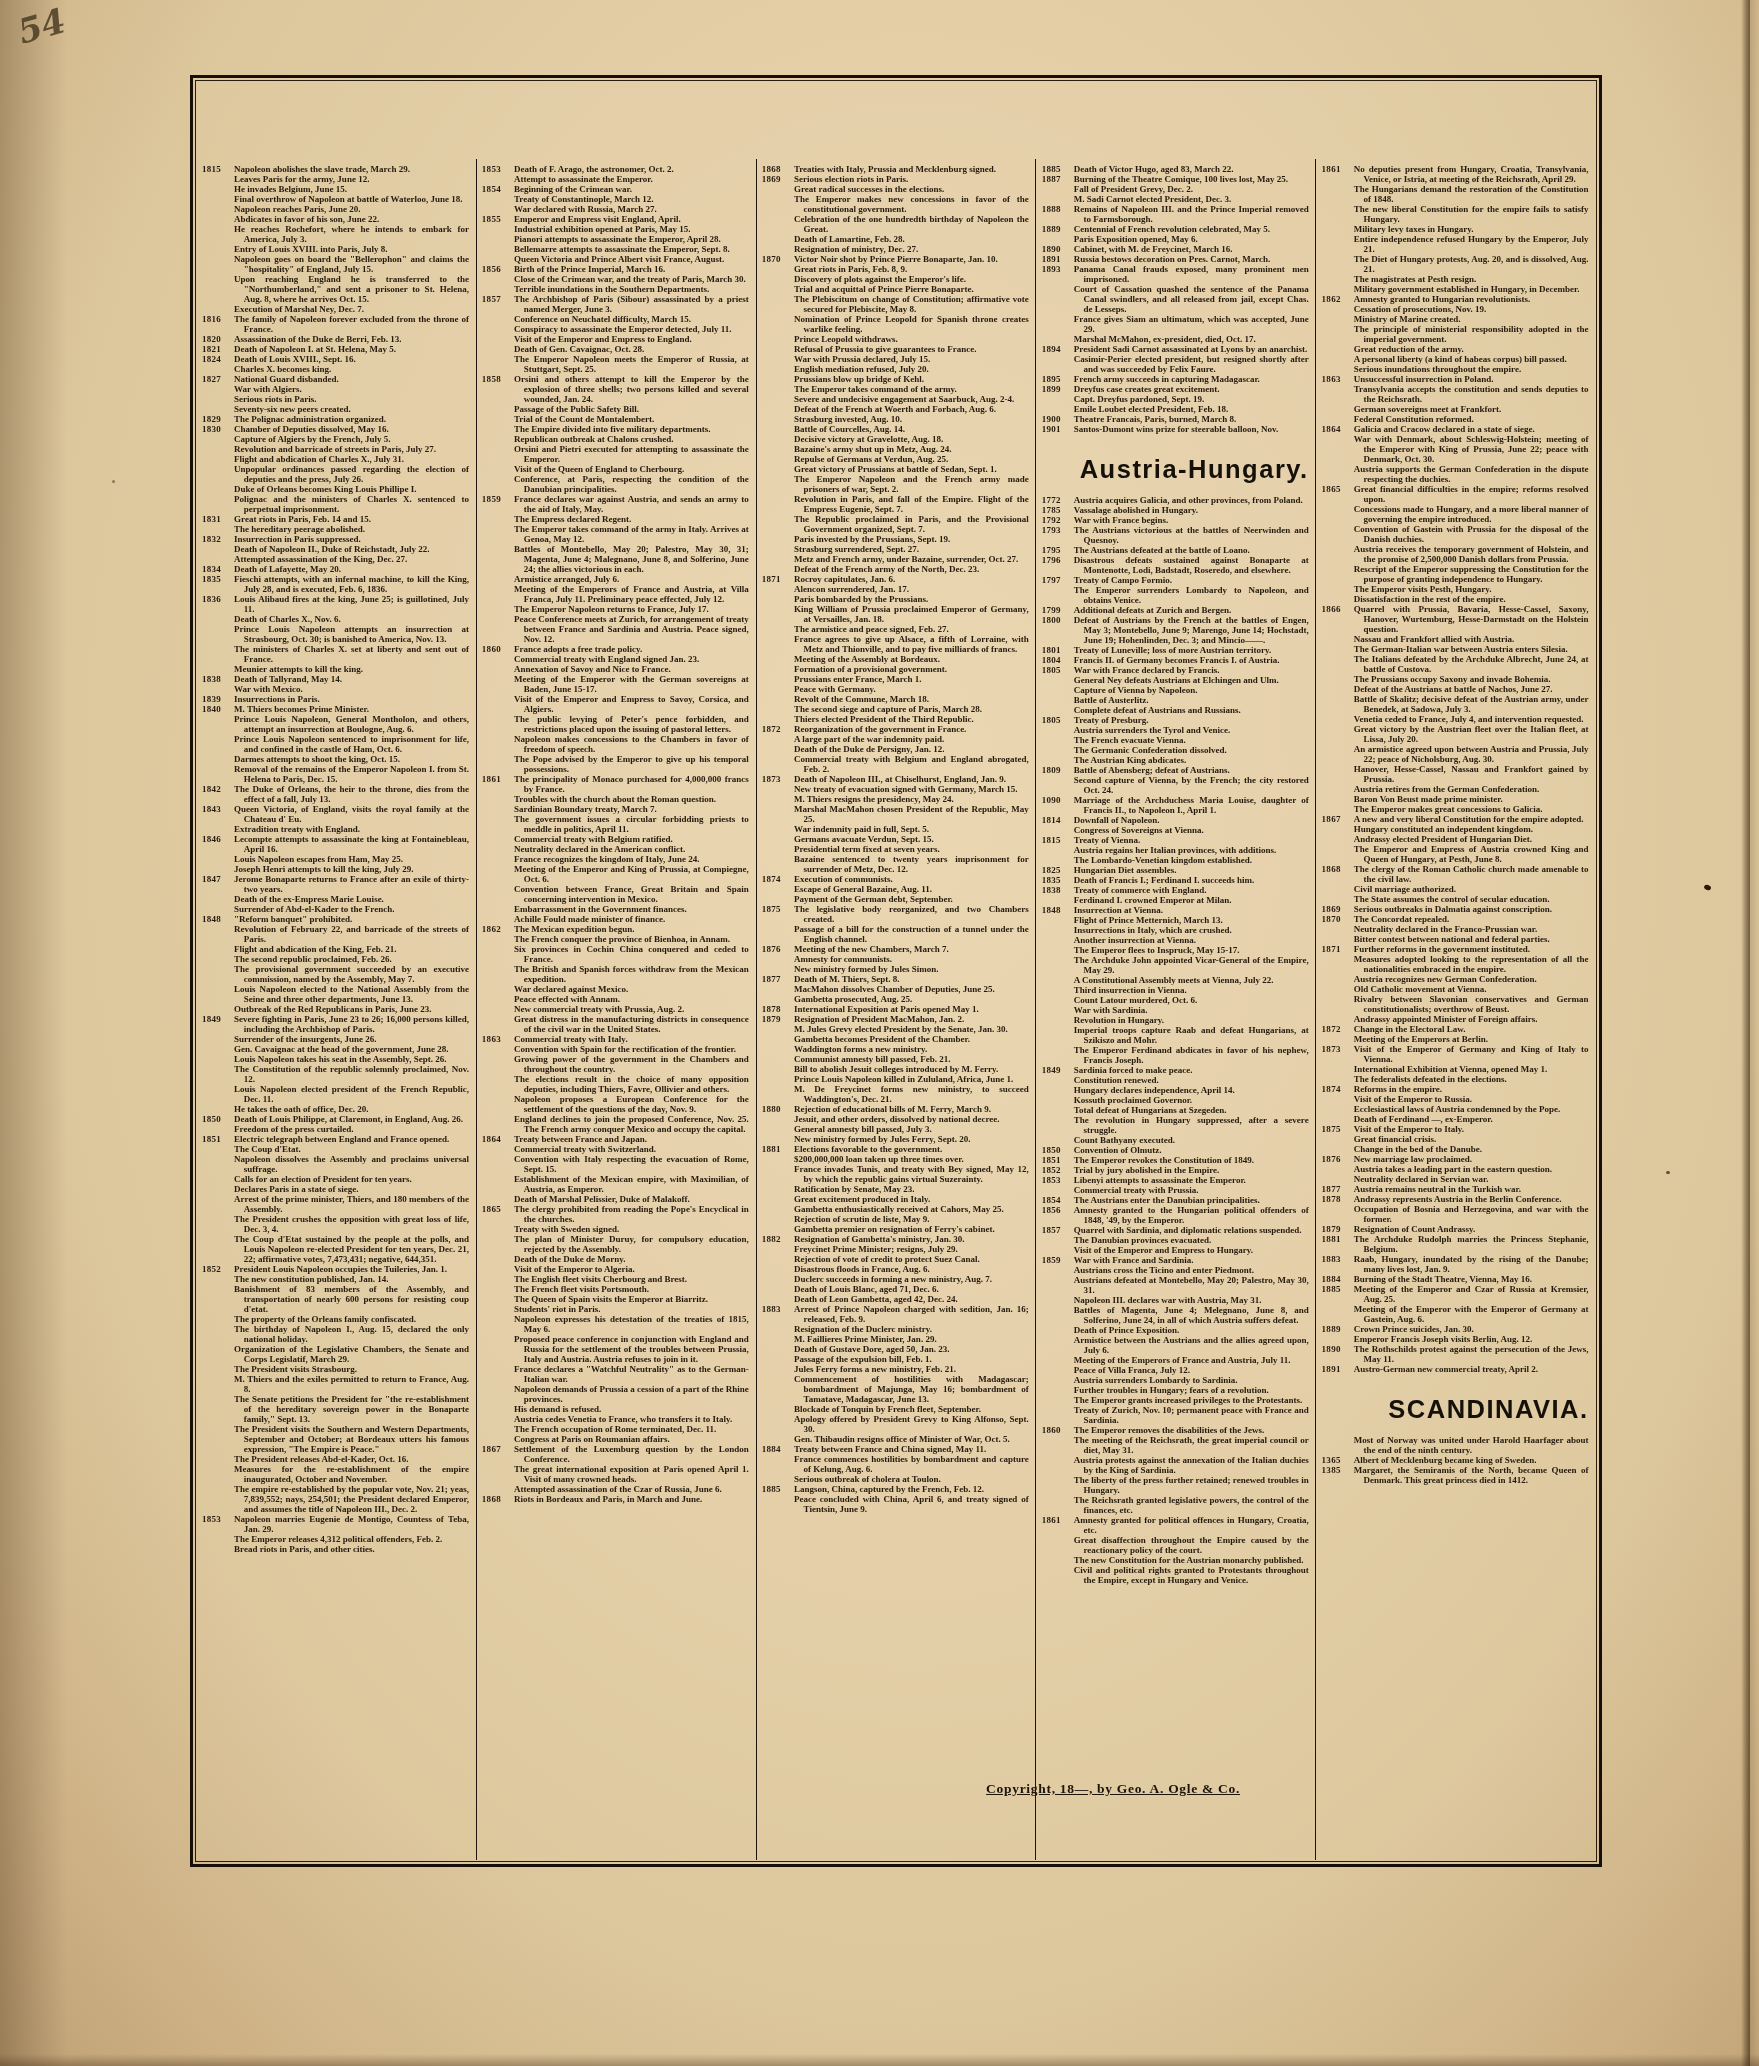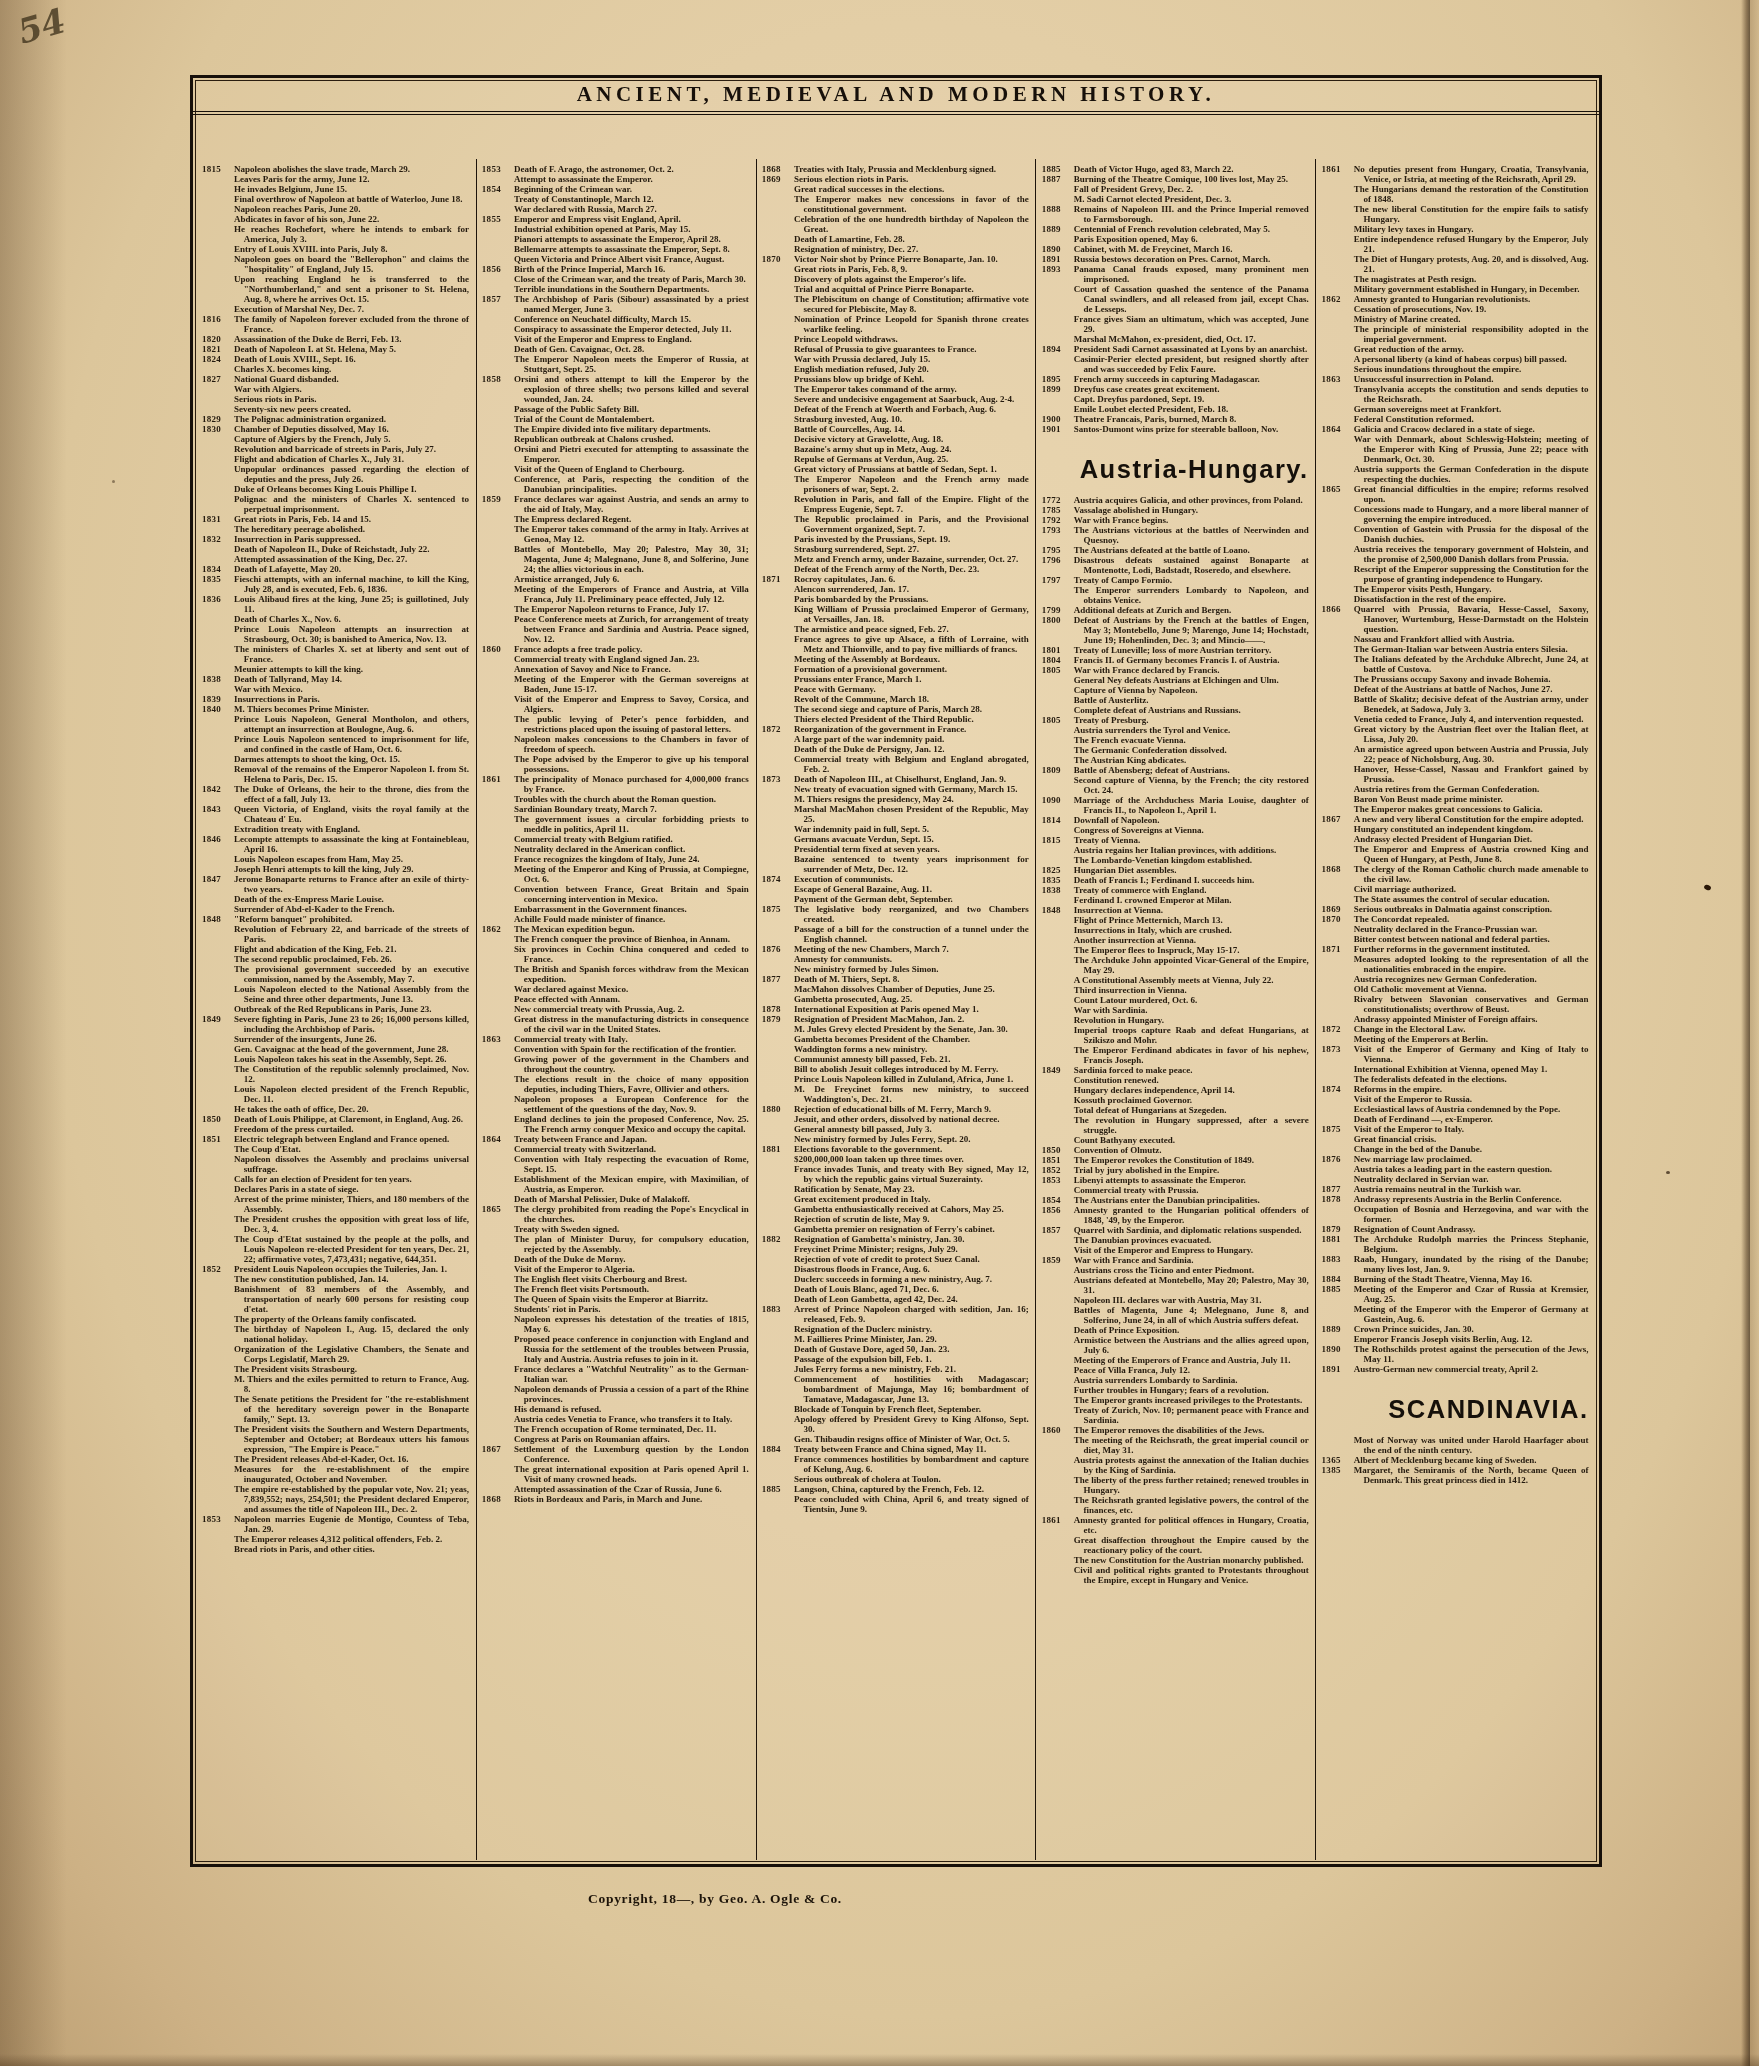--- a/index.html
+++ b/index.html
@@ -22,44 +22,41 @@
     border-bottom:4.5px double #17100a;}
   .masthead span{font:700 21px "Liberation Serif",serif;letter-spacing:4.5px;color:#17100a;}
   .cols{position:absolute;left:3.7px;right:3.7px;top:37px;bottom:3.7px;display:flex;margin-top:44px;}
   .col{flex:1 1 0;padding:4.5px 6.7px 0 5.2px;overflow:hidden;}
   .col + .col{border-left:1.5px solid #1d140b;}
   .entry{display:flex;font:700 9px/10px "Liberation Serif",serif;color:#241a0e;}
   .yr{flex:0 0 30px;padding-right:2.2px;letter-spacing:0.3px;}
   .tx{flex:1;text-align:justify;padding-left:9.7px;text-indent:-9.7px;}
   .col-heading{margin:22.5px 0 12px;font:700 25.5px/1.05 "Liberation Sans",sans-serif;text-align:right;
     letter-spacing:1.5px;color:#15100a;}
-  .copyright{position:absolute;top:1891px;left:190px;width:1050px;text-align:center;
-    font:700 13.5px "Liberation Serif",serif;letter-spacing:0.7px;color:#1d140a;}
+  .copyright{position:absolute;top:1781px;left:190px;width:1050px;text-align:right;
+    font:700 13.5px "Liberation Serif",serif;letter-spacing:0.7px;color:#1d140a;text-decoration:underline;}
   .speck{position:absolute;background:#2a1808;border-radius:50%;}
   .s1{width:6.7px;height:5.2px;right:49px;top:885px;transform:rotate(20deg);}
   .s2{width:3.7px;height:3px;right:90px;top:1171px;opacity:.7;}
   .s3{width:3px;height:3px;left:112px;top:480px;opacity:.45;}
 </style>
 </head>
 <body>
 
 <div class="scan">
   <div class="edge-l"></div>
   <div class="edge-r"></div>
   <div class="edge-rr"></div>
   <div class="edge-b"></div>
 
   <div class="handwriting">54</div>
 
 
   <div class="frame">
     <div class="inner"></div>
-    <div class="masthead">
-      <span>ANCIENT, MEDIEVAL AND MODERN HISTORY.</span>
-    </div>
     <div class="cols">
       <div class="col">
           <div class="entry">
             <span class="yr">1815</span>
             <span class="tx">Napoleon abolishes the slave trade, March 29.</span>
           </div>
           <div class="entry">
             <span class="yr"></span>
             <span class="tx">Leaves Paris for the army, June 12.</span>
           </div>

